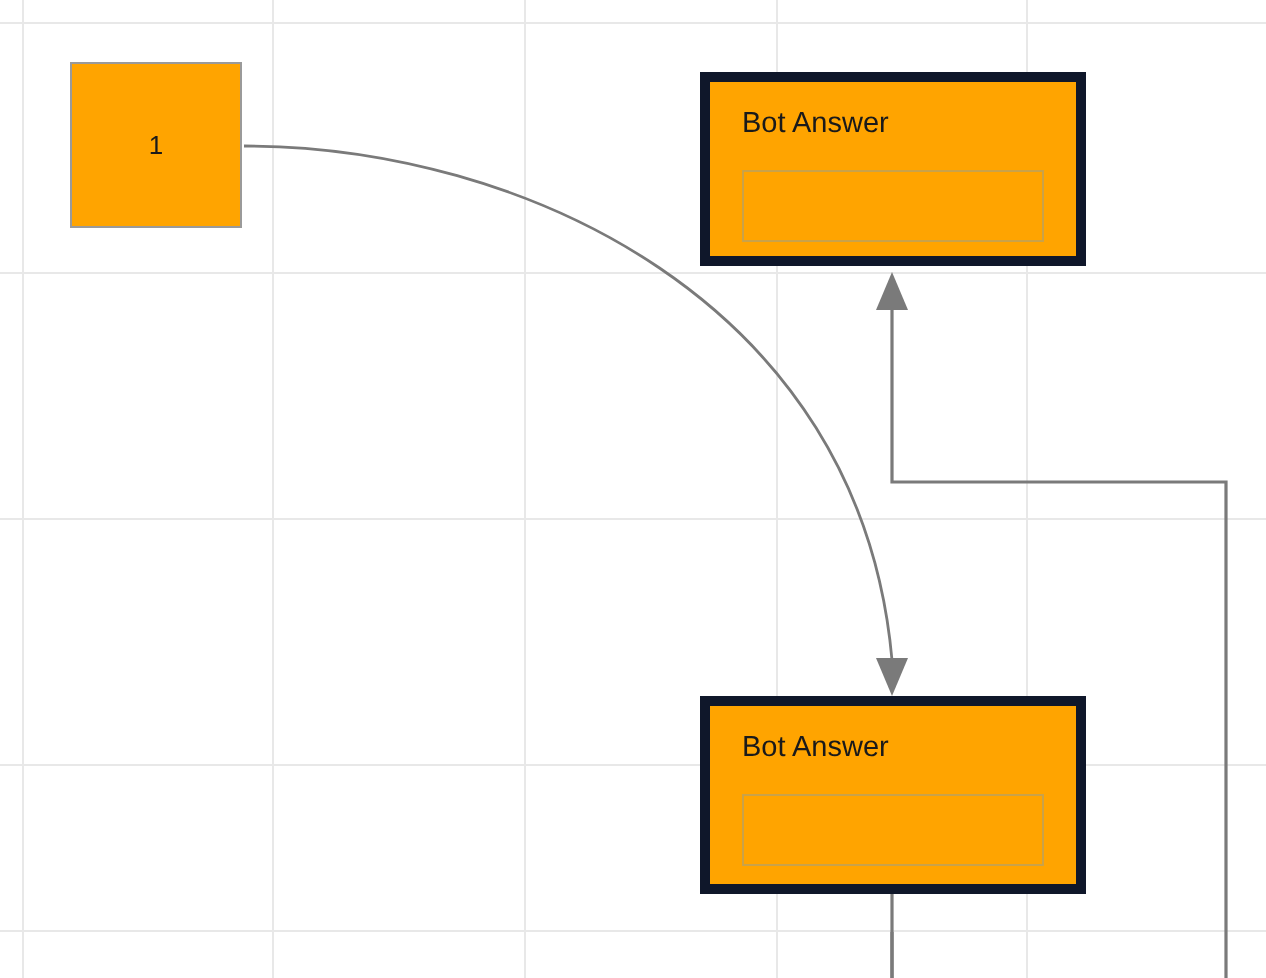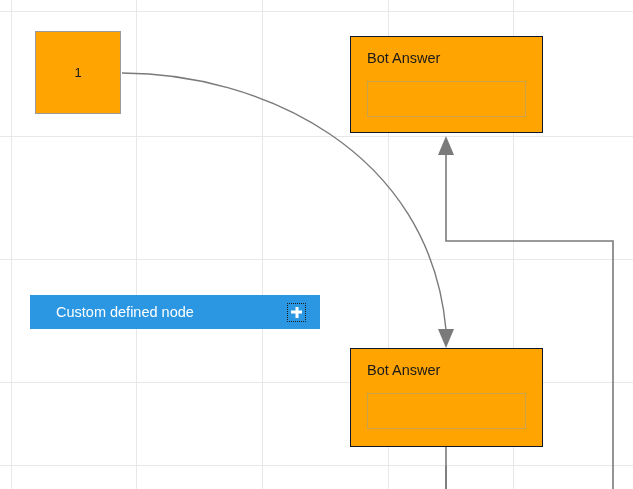--- a/index.html
+++ b/index.html
@@ -36,21 +36,21 @@
     justify-content: center;
   }
   .node-square .node-num {
     font-size: 13px;
     color: #1a1a1a;
     line-height: 1;
   }
   
   .node-bot {
     background: #FFA400;
-    border: 1px solid #0f172a;
+    border: 5px solid #0f172a;
     padding: 14px 16px 0 16px;
   }
   .node-bot .bot-title {
     font-size: 14.5px;
     color: #1a1a1a;
     line-height: 1.1;
     margin: 0 0 14px 0;
     white-space: nowrap;
   }
   .node-bot .bot-slot {
@@ -140,23 +140,19 @@
 
   <div class="node node-square" style="left:35px; top:31px; width:86px; height:83px;">
     <span class="node-num">1</span>
   </div>
 
   <div class="node node-bot" style="left:350px; top:36px; width:193px; height:97px;">
     <div class="bot-title">Bot Answer</div>
     <div class="bot-slot"></div>
   </div>
 
-  <div class="node node-custom" style="left:30px; top:295px; width:290px; height:34px;">
-    <span class="custom-label">Custom defined node</span>
-    <span class="plus-icon"></span>
-  </div>
 
   <div class="node node-bot" style="left:350px; top:348px; width:193px; height:99px;">
     <div class="bot-title">Bot Answer</div>
     <div class="bot-slot"></div>
   </div>
 
 </div>
 
 </body></html>

